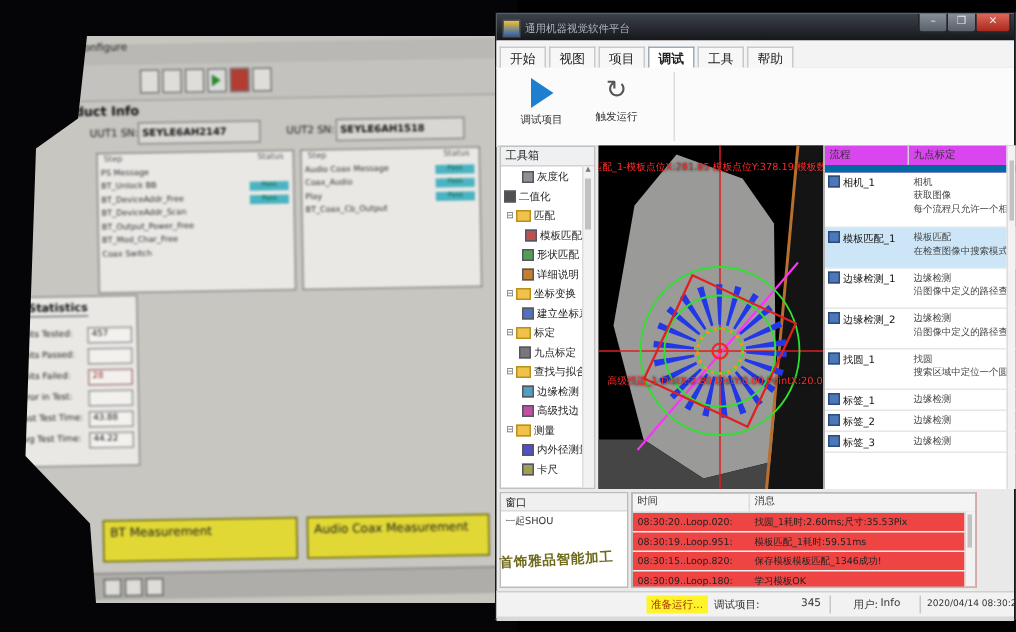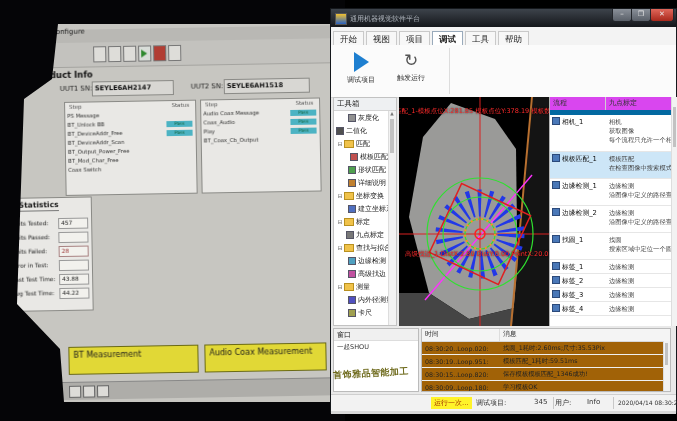--- a/index.html
+++ b/index.html
@@ -77,21 +77,21 @@
   .prow .d{flex:1;font-size:6.3px;color:#444;padding:2px 1px 0 3px;white-space:pre-line;line-height:1.45;overflow:hidden}
   .prow.sel{background:#cde6f7}
   .pico{display:inline-block;width:6px;height:6px;background:#4a78b8;border:1px solid #2c4a7a;margin-right:2px;vertical-align:-1px}
   #pr-scroll{position:absolute;right:0;top:0;bottom:0;width:6px;background:#f2f2f2;border-left:1px solid #ddd}
   #pr-scroll .thumb{position:absolute;left:1px;top:10px;width:3px;height:40px;background:#c2c2c2}
   
   #wpanel{position:absolute;left:2px;top:319px;width:86px;height:64px;background:#fff;border:1px solid #bbb;box-sizing:border-box}
   #wp-head{height:12px;background:#f0f0f0;border-bottom:1px solid #ddd;font-size:7px;color:#222;padding:1px 0 0 3px;box-sizing:border-box}
   #wp-item{font-size:6.5px;color:#333;padding:2px 0 0 3px}
   #watermark{position:absolute;left:2px;top:358px;font-size:9px;font-weight:bold;color:#6f6b1d;transform:rotate(-3deg);letter-spacing:.5px;z-index:3}
-  #logpanel{position:absolute;left:90px;top:319px;width:250px;height:64px;background:#a16207;border:1px solid #bbb;box-sizing:border-box}
+  #logpanel{position:absolute;left:90px;top:319px;width:230px;height:64px;background:#ef4444;border:1px solid #bbb;box-sizing:border-box}
   #log-head{display:flex;height:12px;background:#f4f4f4;border-bottom:1px solid #d8d8d8;font-size:6.8px;color:#333}
   #log-head .t{width:78px;border-right:1px solid #ddd;padding-left:3px;box-sizing:border-box}
   #log-head .m{flex:1;padding-left:3px}
   .lrow{display:flex;height:12px;border-bottom:1px solid #efefef;align-items:center}
   .lrow .t{width:78px;flex:none;font-size:6.3px;color:#222;padding-left:3px;box-sizing:border-box;white-space:nowrap;overflow:hidden}
   .lrow .m{flex:1;font-size:6.3px;color:#222;white-space:nowrap;overflow:hidden;padding-left:3px}
   #log-scroll{position:absolute;right:0;top:12px;bottom:0;width:6px;background:#f2f2f2;border-left:1px solid #ddd}
   #log-scroll .thumb{position:absolute;left:1px;top:2px;width:3px;height:22px;background:#c2c2c2}
   
   #statusbar{position:absolute;left:0;top:385px;right:0;height:17px;background:#f2f2f2;border-top:1px solid #cfcfcf}
@@ -348,24 +348,20 @@
         <span class="d">边缘检测</span>
       </div>
     <div class="prow" style="height:13px">
         <span class="n"><span class="pico"></span><span>标签_2</span></span>
         <span class="d">边缘检测</span>
       </div>
     <div class="prow" style="height:13px">
         <span class="n"><span class="pico"></span><span>标签_3</span></span>
         <span class="d">边缘检测</span>
       </div>
-    <div class="prow" style="height:13px">
-        <span class="n"><span class="pico"></span><span>标签_4</span></span>
-        <span class="d">边缘检测</span>
-      </div>
     <div id="pr-scroll">
         <span class="thumb"></span>
       </div>
   </div>
 
   <div id="wpanel">
     <div id="wp-head">窗口</div>
     <div id="wp-item">一起SHOU</div>
   </div>
   <div id="watermark">首饰雅品智能加工</div>
@@ -390,23 +386,23 @@
     <div class="lrow">
         <span class="t">08:30:09..Loop.180:</span>
         <span class="m">学习模板OK</span>
       </div>
     <div id="log-scroll">
         <span class="thumb"></span>
       </div>
   </div>
 
   <div id="statusbar">
-    <span class="sb" id="sb-ready">运行一次...</span>
+    <span class="sb" id="sb-ready">准备运行...</span>
     <span class="sb" style="left:145px">调试项目:</span>
     <span class="sb" style="left:203px">345</span>
     <span class="sb-sep" style="left:222px"></span>
-    <span class="sb" style="left:224px">用户:</span>
+    <span class="sb" style="left:238px">用户:</span>
     <span class="sb" style="left:256px">Info</span>
     <span class="sb-sep" style="left:282px"></span>
     <span class="sb" style="left:287px;font-size:6px;top:4px">2020/04/14 08:30:26</span>
   </div>
   <div id="winfoot"></div>
 </div>
 
 </body></html>

